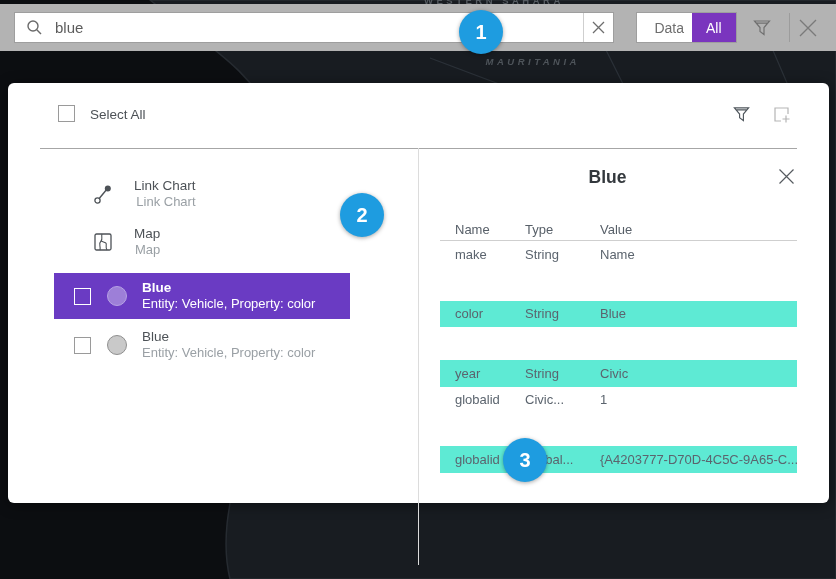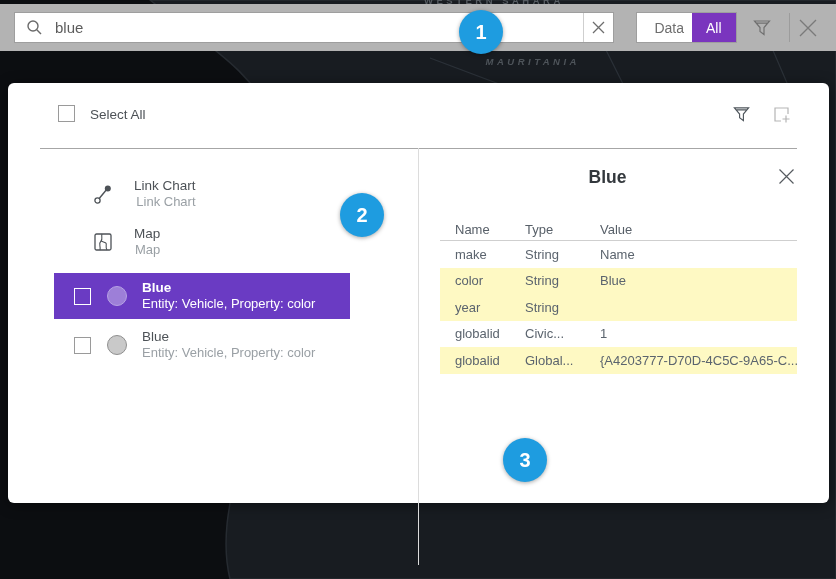--- a/index.html
+++ b/index.html
@@ -66,21 +66,21 @@
   .dot-selected{background:#9d7fd8;border:1px solid #b7a3e4;box-sizing:border-box;}
 
   
   .detail-title{position:absolute;left:410px;top:84px;width:379px;text-align:center;
     font-size:17.5px;font-weight:600;color:#33383d;}
   .detail-close{position:absolute;left:770px;top:85px;width:17px;height:17px;
     color:#565b60;cursor:pointer;display:flex;}
   .dtable{position:absolute;left:432px;top:135px;width:357px;font-size:13px;}
   .drow{display:flex;align-items:center;height:26.5px;color:#5b646e;}
   .drow.head{height:22px;color:#575f68;border-bottom:1px solid #cfcfcf;}
-  .drow.stripe{background:#fef9c3;}
+  .drow.stripe{background:#5eead4;margin-top:33px;}
   .c-name{width:70px;padding-left:15px;flex:0 0 70px;}
   .c-type{width:75px;flex:0 0 75px;}
   .c-value{flex:1;white-space:nowrap;overflow:hidden;}
   .pagination{position:absolute;right:38px;top:452px;display:flex;align-items:center;}
   .pagination .plabel{font-size:13px;color:#8d9298;margin-right:30px;}
   .pg-btn{width:26px;height:20px;display:flex;align-items:center;justify-content:center;
     color:#9aa0a6;cursor:pointer;margin-left:14px;}
 
   
   .callout{position:absolute;width:44px;height:44px;border-radius:50%;z-index:5;
@@ -219,20 +219,21 @@
       <span class="c-value">Name</span>
     </div>
     <div class="drow stripe">
       <span class="c-name">color</span>
       <span class="c-type">String</span>
       <span class="c-value">Blue</span>
     </div>
     <div class="drow stripe">
       <span class="c-name">year</span>
       <span class="c-type">String</span>
+      <span class="c-value">Civic</span>
     </div>
     <div class="drow">
       <span class="c-name">globalid</span>
       <span class="c-type">Civic...</span>
       <span class="c-value">1</span>
     </div>
     <div class="drow stripe">
       <span class="c-name">globalid</span>
       <span class="c-type">Global...</span>
       <span class="c-value">{A4203777-D70D-4C5C-9A65-C...</span>

